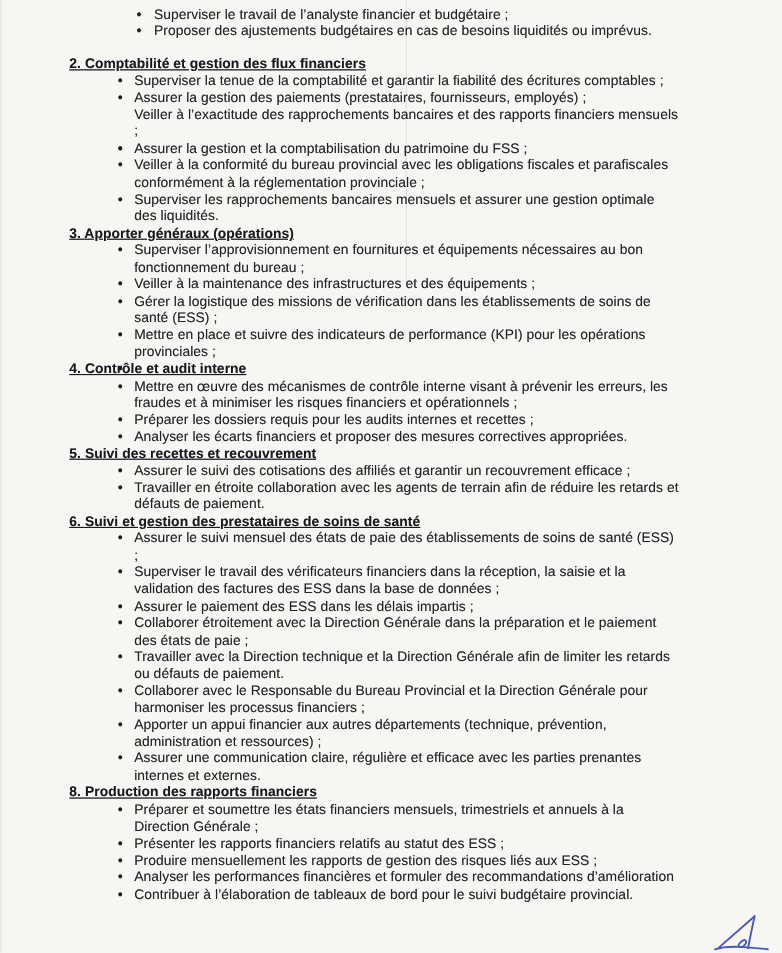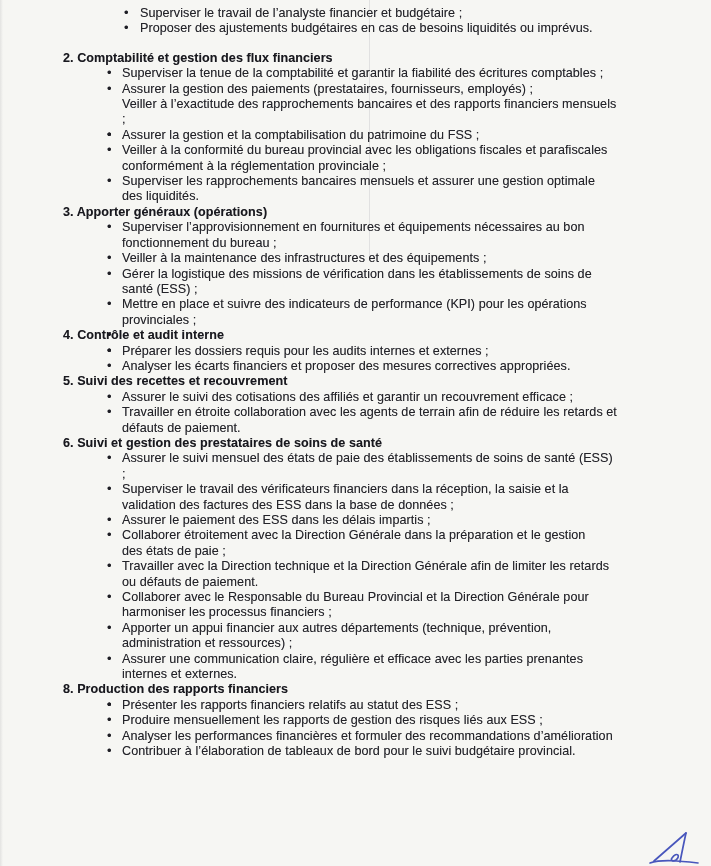--- a/index.html
+++ b/index.html
@@ -31,20 +31,21 @@
   .item .txt { display: block; white-space: pre-line; }
   .intro-item { padding-left: 140px; }
   .intro-item .bullet { position: absolute; left: 124px; top: -1px; }
   .sec-item { padding-left: 122px; }
   .sec-item .bullet { position: absolute; left: 107px; top: -1px; }
   .bullet { font-size: 13px; color: #1d1d24; }
   .sec-title {
     padding-left: 63px;
     font-weight: 700;
     color: #18181e;
+    text-decoration: underline;
   }
   .sections > section:first-child { margin-top: 14px; }
   .signature {
     position: absolute; left: 646px; top: 828px; width: 56px; height: 38px;
   }
   .signature svg { display: block; width: 100%; height: 100%; }
 </style>
 </head>
 <body>
 
@@ -118,24 +119,26 @@
 provinciales ;</span>
           </div>
           <div class="item sec-item">
             <span class="bullet">•</span>
           </div>
         </section>
         <section class="section">
           <div class="sec-title"><span class="sec-num">4.</span> <span class="sec-ttl">Contrôle et audit interne</span></div>
           <div class="item sec-item">
             <span class="bullet">•</span>
-          </div>
-          <div class="item sec-item">
-            <span class="bullet">•</span>
-            <span class="txt">Préparer les dossiers requis pour les audits internes et externes ;</span>
+            <span class="txt">Mettre en œuvre des mécanismes de contrôle interne visant à prévenir les erreurs, les
+fraudes et à minimiser les risques financiers et opérationnels ;</span>
+          </div>
+          <div class="item sec-item">
+            <span class="bullet">•</span>
+            <span class="txt">Préparer les dossiers requis pour les audits internes et recettes ;</span>
           </div>
           <div class="item sec-item">
             <span class="bullet">•</span>
             <span class="txt">Analyser les écarts financiers et proposer des mesures correctives appropriées.</span>
           </div>
         </section>
         <section class="section">
           <div class="sec-title"><span class="sec-num">5.</span> <span class="sec-ttl">Suivi des recettes et recouvrement</span></div>
           <div class="item sec-item">
             <span class="bullet">•</span>
@@ -158,21 +161,21 @@
             <span class="bullet">•</span>
             <span class="txt">Superviser le travail des vérificateurs financiers dans la réception, la saisie et la
 validation des factures des ESS dans la base de données ;</span>
           </div>
           <div class="item sec-item">
             <span class="bullet">•</span>
             <span class="txt">Assurer le paiement des ESS dans les délais impartis ;</span>
           </div>
           <div class="item sec-item">
             <span class="bullet">•</span>
-            <span class="txt">Collaborer étroitement avec la Direction Générale dans la préparation et le gestion
+            <span class="txt">Collaborer étroitement avec la Direction Générale dans la préparation et le paiement
 des états de paie ;</span>
           </div>
           <div class="item sec-item">
             <span class="bullet">•</span>
             <span class="txt">Travailler avec la Direction technique et la Direction Générale afin de limiter les retards
 ou défauts de paiement.</span>
           </div>
         </section>
         <section class="section">
           <div class="item sec-item">
@@ -188,20 +191,22 @@
           <div class="item sec-item">
             <span class="bullet">•</span>
             <span class="txt">Assurer une communication claire, régulière et efficace avec les parties prenantes
 internes et externes.</span>
           </div>
         </section>
         <section class="section">
           <div class="sec-title"><span class="sec-num">8.</span> <span class="sec-ttl">Production des rapports financiers</span></div>
           <div class="item sec-item">
             <span class="bullet">•</span>
+            <span class="txt">Préparer et soumettre les états financiers mensuels, trimestriels et annuels à la
+Direction Générale ;</span>
           </div>
           <div class="item sec-item">
             <span class="bullet">•</span>
             <span class="txt">Présenter les rapports financiers relatifs au statut des ESS ;</span>
           </div>
           <div class="item sec-item">
             <span class="bullet">•</span>
             <span class="txt">Produire mensuellement les rapports de gestion des risques liés aux ESS ;</span>
           </div>
           <div class="item sec-item">

